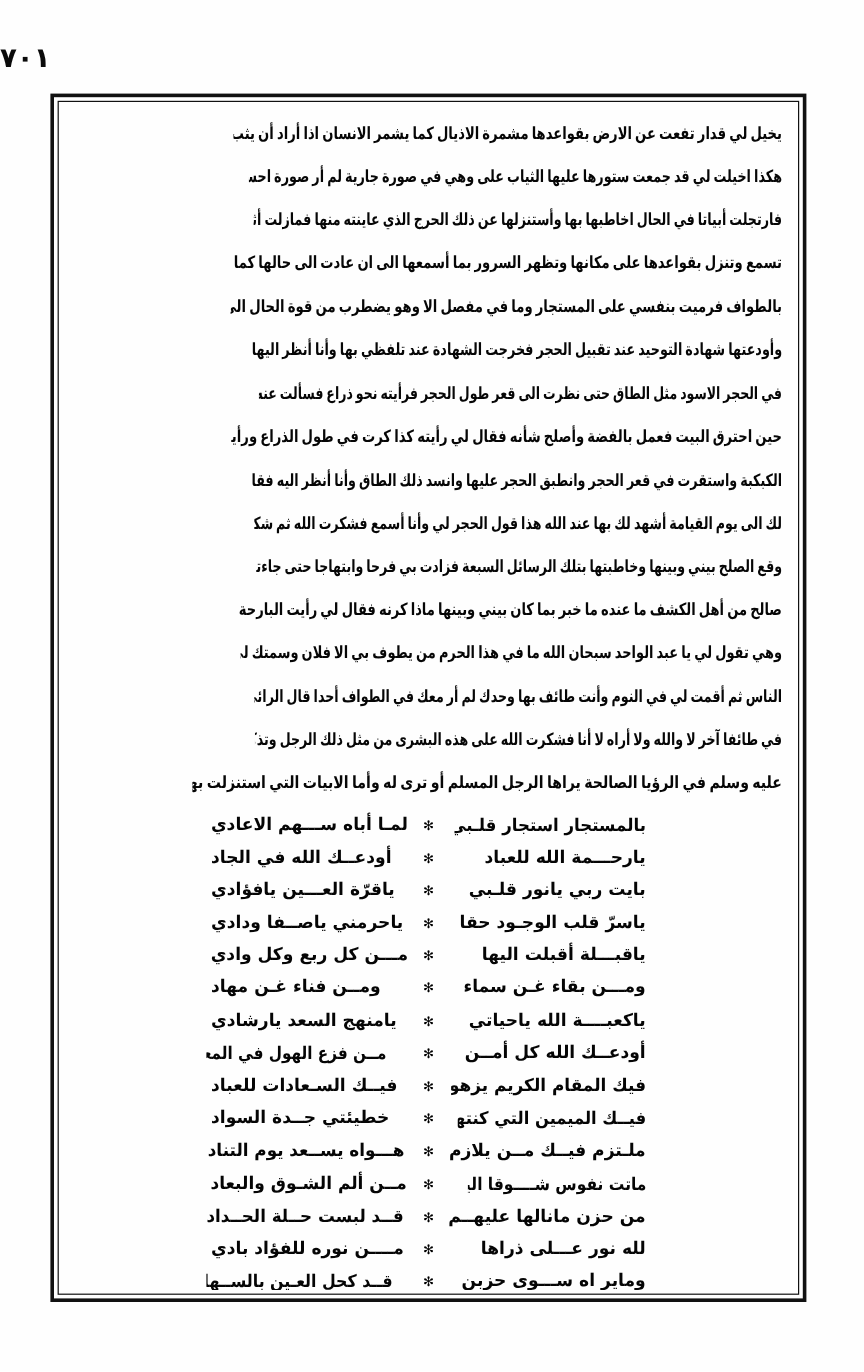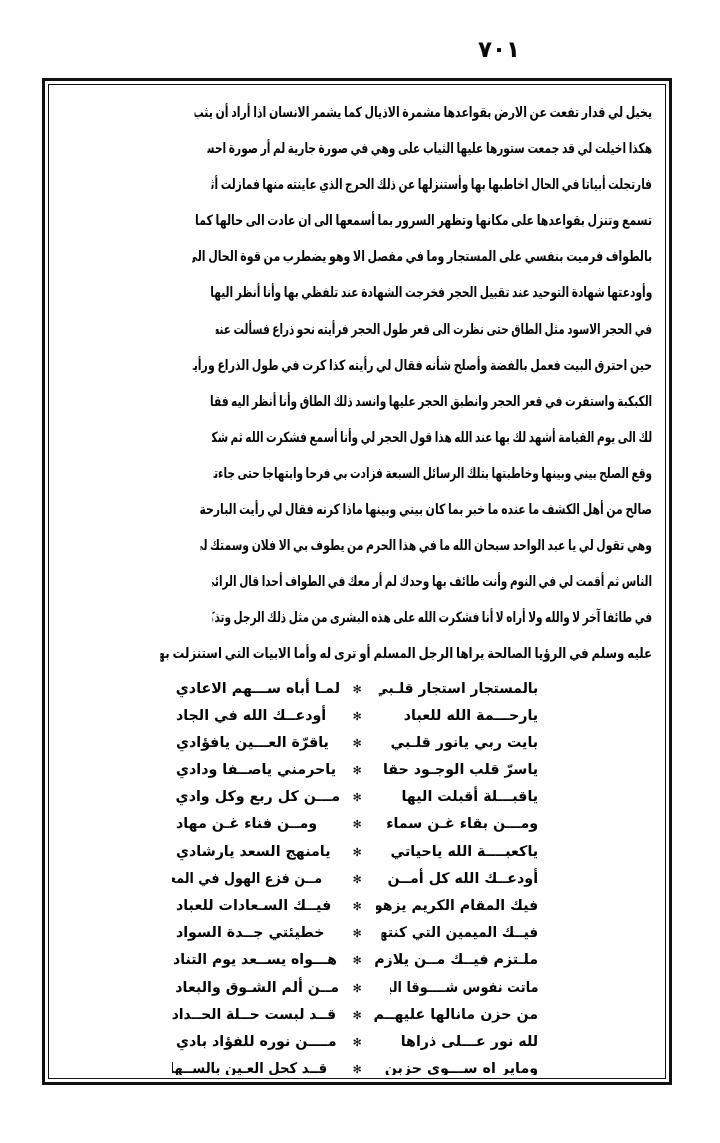--- a/index.html
+++ b/index.html
@@ -21,22 +21,21 @@
     inset: 0;
     background: #fefefe;
   }
 
   
   .folio {
     position: absolute;
     top: 36px;
     left: 0;
     width: 720px;
-    text-align: right;
-    padding-right: 200px;
+    text-align: left;
     box-sizing: border-box;
     font-family: "DejaVu Sans", sans-serif;
     font-size: 23px;
     font-weight: 700;
     letter-spacing: 1px;
     color: #0a0a0a;
     direction: rtl;
   }
 
   

